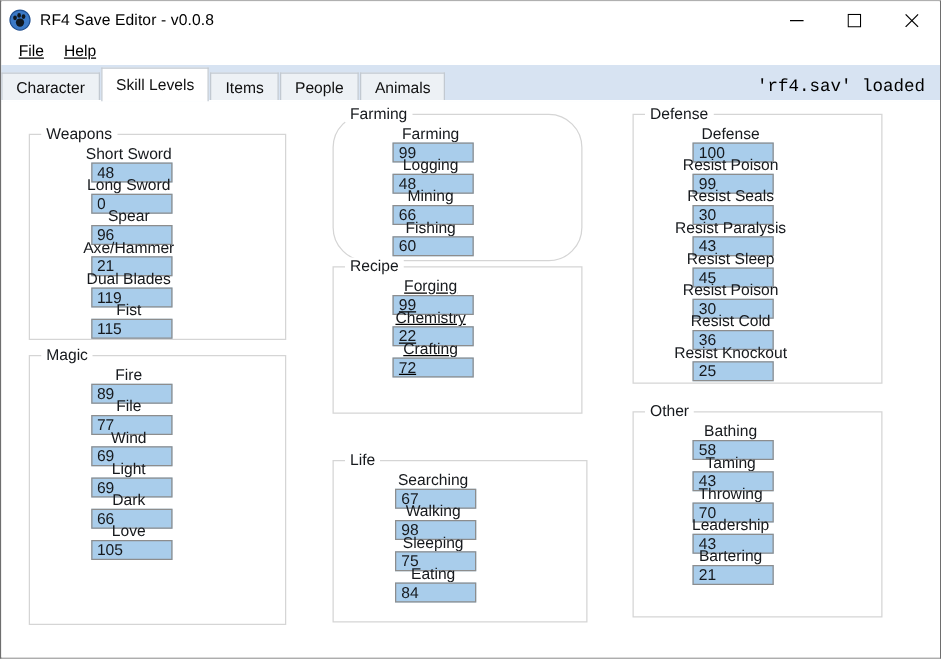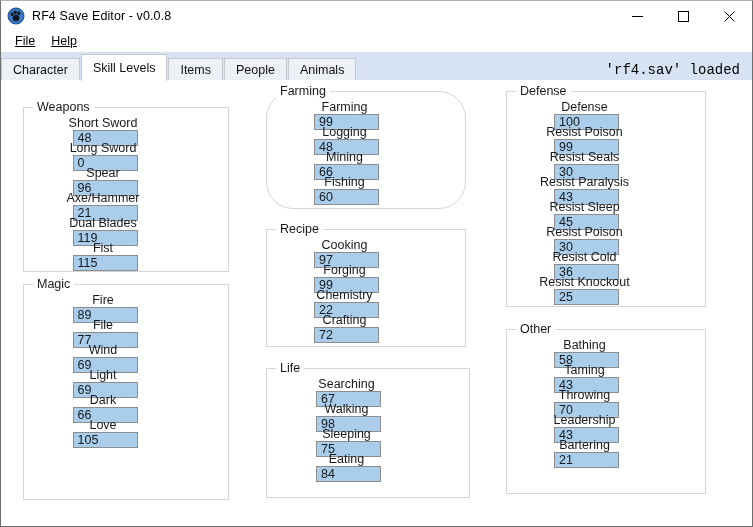--- a/index.html
+++ b/index.html
@@ -310,27 +310,23 @@
             <div class="row-label">Mining</div>
             <input type="text" class="row-field" value="66" style="">
           </div>
           <div class="row">
             <div class="row-label">Fishing</div>
             <input type="text" class="row-field" value="60" style="">
           </div>
         </div>
     </div>
 
-    <div class="groupbox gb-recipe" style="left:265px; top:148px; width:200px; height:118px;">
+    <div class="groupbox gb-recipe" style="left:265px; top:132px; width:200px; height:118px;text-decoration:underline;">
       <div class="gb-title">Recipe</div>
       <div class="gb-rows">
-          <div class="row">
-            <div class="row-label">Cooking</div>
-            <input type="text" class="row-field" value="97" style="">
-          </div>
           <div class="row">
             <div class="row-label">Forging</div>
             <input type="text" class="row-field" value="99" style="">
           </div>
           <div class="row">
             <div class="row-label">Chemistry</div>
             <input type="text" class="row-field" value="22" style="">
           </div>
           <div class="row">
             <div class="row-label">Crafting</div>

